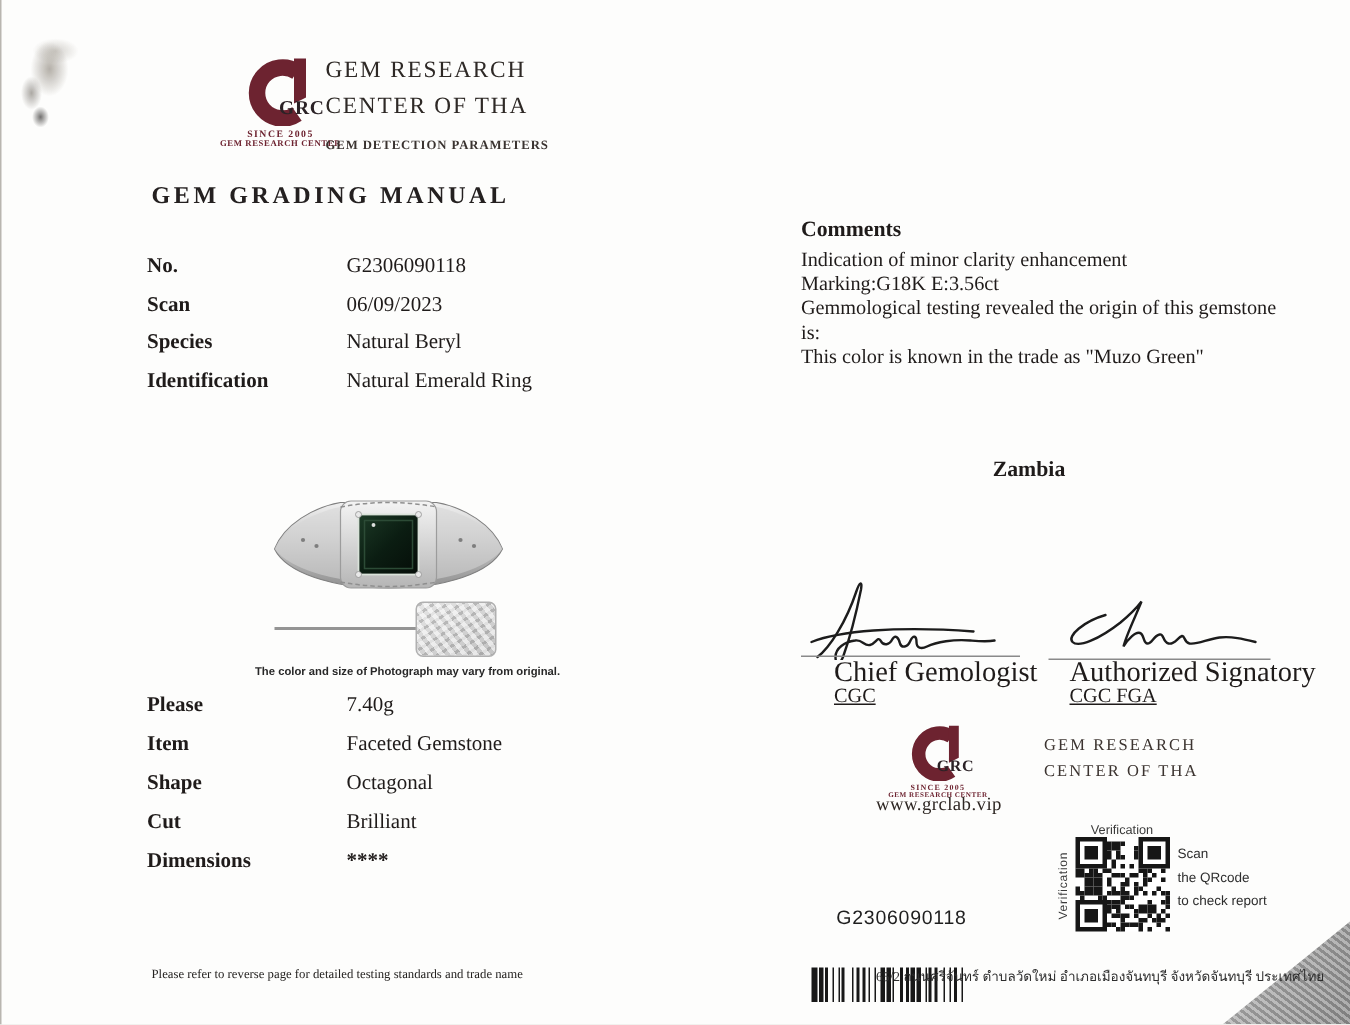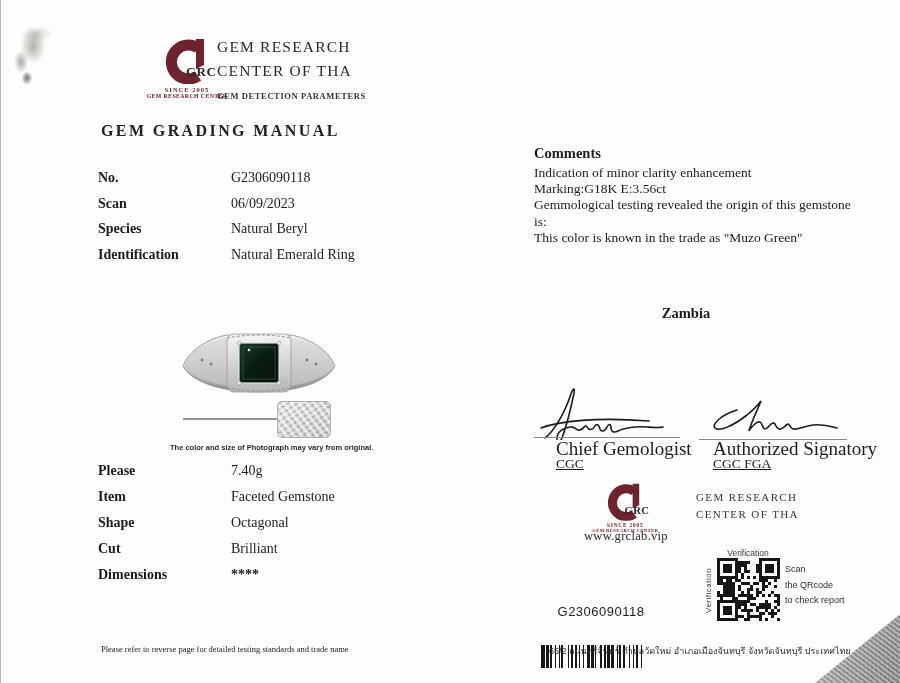--- a/index.html
+++ b/index.html
@@ -96,21 +96,21 @@
   .qr i { position:absolute; width:3px; height:3px; background:#161616; }
   .qr .f { position:absolute; width:21px; height:21px; border:3px solid #161616; background:#fff; }
   .qr .f::after { content:""; position:absolute; left:3px; top:3px; width:9px; height:9px; background:#161616; }
   .qr .f1 { left:0; top:0; } .qr .f2 { right:0; top:0; } .qr .f3 { left:0; bottom:0; }
   .scan-hint { font-family:"Liberation Sans", sans-serif; font-size:9px; line-height:15.5px; color:#2e2e2e; }
 
   .barcode { position:relative; width:120px; height:23px; }
   .barcode b { position:absolute; top:0; height:23px; background:#181818; }
   .barcode-value { font-family:"Liberation Sans", sans-serif; font-size:13px; letter-spacing:.5px; color:#1e1e1e; width:120px; text-align:center; }
 
-  .address { font-family:Liberation Sans, sans-serif; font-size:9px; color:#2d2d2d; }
+  .address { font-family:Liberation Serif, serif; font-size:9px; color:#2d2d2d;padding-left:35px; }
   .footnote { font-size:8.5px; color:#242220; }
 </style>
 </head>
 <body>
 
 <div class="page">
 
   <div class="abs artifact-tl"></div>
   <div class="abs artifact-br"></div>
 

